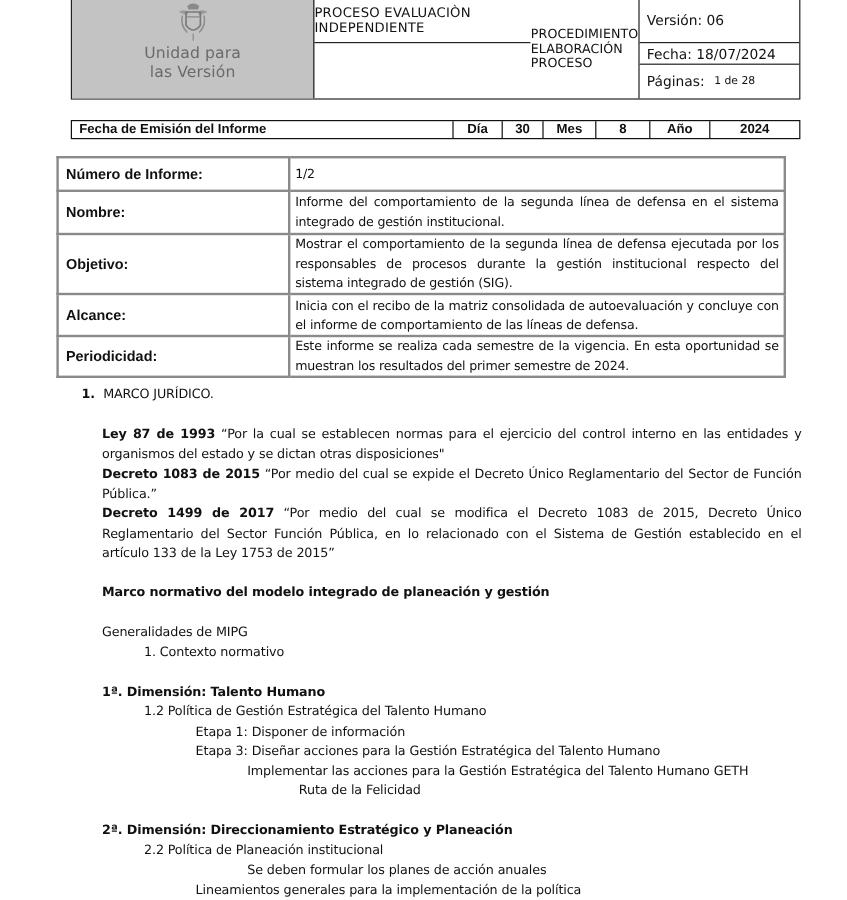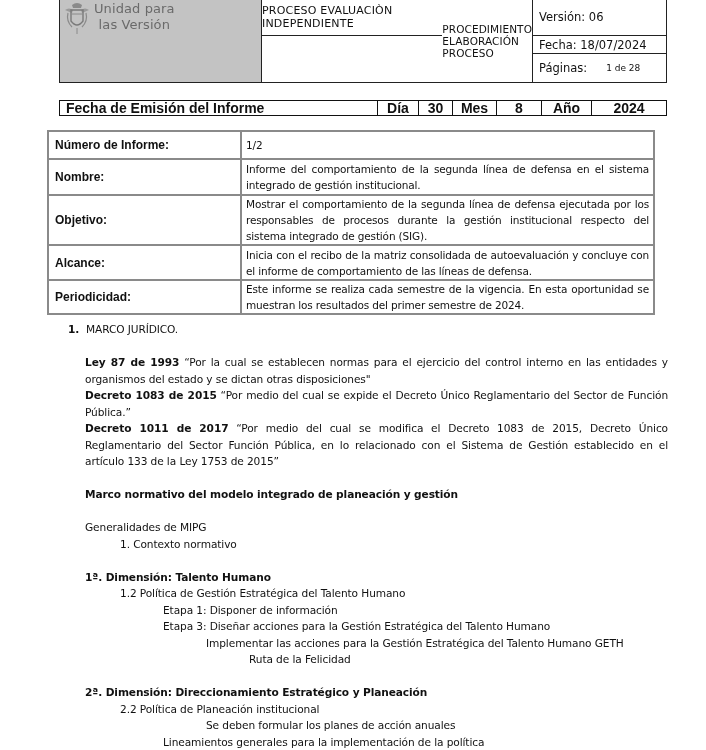--- a/index.html
+++ b/index.html
@@ -4,37 +4,37 @@
 <style>
   html, body { margin: 0; padding: 0; background: #ffffff; }
   body { width: 706px; height: 750px; overflow: hidden; position: relative;
          font-family: "DejaVu Sans", sans-serif; color: #111; }
   .page { position: absolute; left: 0; top: 0; width: 706px; height: 750px; }
 
   
   .hdr { position: absolute; left: 59px; top: -2px; width: 608px; height: 85px;
          border: 1px solid #222; box-sizing: border-box; display: flex; }
   .hdr-logo { width: 201px; background: #c3c3c3; border-right: 1px solid #222;
-              display: flex; align-items: flex-start; justify-content: flex-start; }
+              display: flex; flex-direction: column; align-items: center; justify-content: flex-start; }
   .crest { margin-top: 2px; width: 34px; height: 34px; }
   .logo-text { font-family: "DejaVu Sans", sans-serif; font-size: 13px; line-height: 16px;
                color: #6a6a6a; text-align: center; margin-top: 2px; letter-spacing: 0.1px; }
   .hdr-mid { width: 270px; border-right: 1px solid #222; display: flex; flex-direction: row; }
   .hdr-mid .c1 { height: 36px; border-bottom: 1px solid #222; display: flex; align-items: center; justify-content: center;
                  font-size: 11px; letter-spacing: 0.2px; }
   .hdr-mid .c2 { flex: 1; display: flex; align-items: center; justify-content: center; font-size: 10.5px; letter-spacing: 0.1px; }
   .hdr-right { flex: 1; display: flex; flex-direction: column; font-size: 11.5px; }
   .hdr-right .r1 { height: 36px; border-bottom: 1px solid #222; display: flex; align-items: center; padding-left: 6px; }
   .hdr-right .r2 { height: 17px; border-bottom: 1px solid #222; display: flex; align-items: center; padding-left: 6px; }
   .hdr-right .r3 { flex: 1; display: flex; align-items: center; padding-left: 6px; }
-  .small { font-size: 9px; margin-left: 19px; }
+  .small { font-size: 9px; margin-left: 8px; }
 
   
   .emi { position: absolute; left: 59px; top: 100px; width: 608px; height: 16px; border: 1px solid #111;
-         box-sizing: border-box; display: flex; font-family: "Liberation Sans", sans-serif; font-weight: bold; font-size: 14px; }
+         box-sizing: border-box; display: flex; font-family: "Liberation Sans", sans-serif; font-weight: bold; font-size: 11px; }
   .emi div { border-right: 1px solid #111; display: flex; align-items: center; justify-content: center; box-sizing: border-box; }
   .emi div:last-child { border-right: none; }
   .emi .label { width: 318px; justify-content: flex-start; padding-left: 6px; }
 
   
   .info { position: absolute; left: 47px; top: 130px; width: 608px; border: 2px solid #8a8a8a; border-collapse: collapse;
           font-size: 11px; }
   .info td { border: 2px solid #8a8a8a; padding: 0 4px; vertical-align: middle; line-height: 16px; }
   .info td.k { width: 181px; font-family: "Liberation Sans", sans-serif; font-weight: bold; font-size: 12px; padding-left: 6px; }
   .info td.v { text-align: justify; font-family: "DejaVu Sans", sans-serif; font-size: 10.5px; letter-spacing: -0.15px; }
@@ -122,21 +122,21 @@
 
   <div class="body">
     <div class="h1">
       <span class="num">1.</span>
       <span>MARCO JURÍDICO.</span>
     </div>
     <div class="gap"></div>
     <div class="sec">
       <p class="just"><span class="b">Ley 87 de 1993</span><span> “Por la cual se establecen normas para el ejercicio del control interno en las entidades y organismos del estado y se dictan otras disposiciones"</span></p>
       <p class="just"><span class="b">Decreto 1083 de 2015</span><span> “Por medio del cual se expide el Decreto Único Reglamentario del Sector de Función Pública.”</span></p>
-      <p class="just"><span class="b">Decreto 1011 de 2017</span><span> “Por medio del cual se modifica el Decreto 1083 de 2015, Decreto Único Reglamentario del Sector Función Pública, en lo relacionado con el Sistema de Gestión establecido en el artículo 133 de la Ley 1753 de 2015”</span></p>
+      <p class="just"><span class="b">Decreto 1499 de 2017</span><span> “Por medio del cual se modifica el Decreto 1083 de 2015, Decreto Único Reglamentario del Sector Función Pública, en lo relacionado con el Sistema de Gestión establecido en el artículo 133 de la Ley 1753 de 2015”</span></p>
       <div class="gap"></div>
       <p class="b">Marco normativo del modelo integrado de planeación y gestión</p>
       <div class="gap"></div>
       <p>Generalidades de MIPG</p>
       <p class="i1" style="padding-left:35px">1. Contexto normativo</p>
       <div class="gap"></div>
       <p class="b">1ª. Dimensión: Talento Humano</p>
       <p style="padding-left:35px">1.2 Política de Gestión Estratégica del Talento Humano</p>
       <p style="padding-left:78px">Etapa 1: Disponer de información</p>
       <p style="padding-left:78px">Etapa 3: Diseñar acciones para la Gestión Estratégica del Talento Humano</p>

